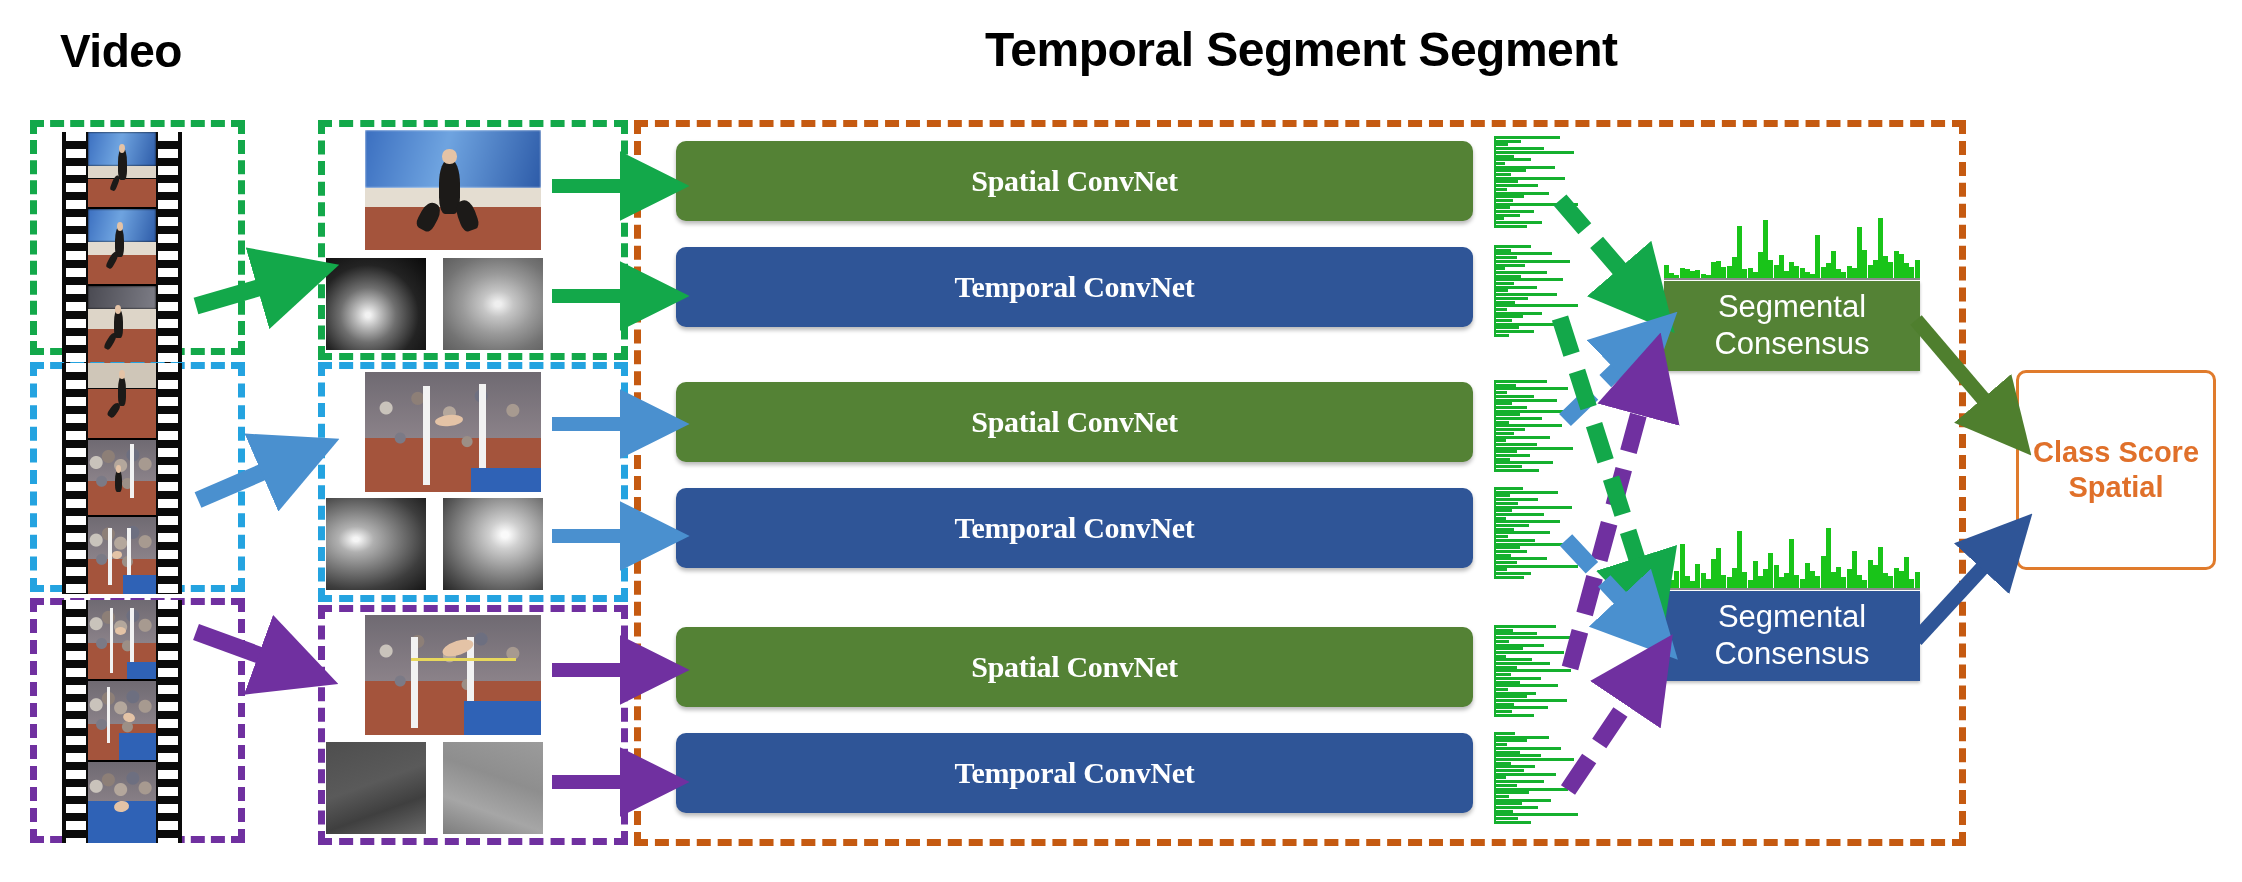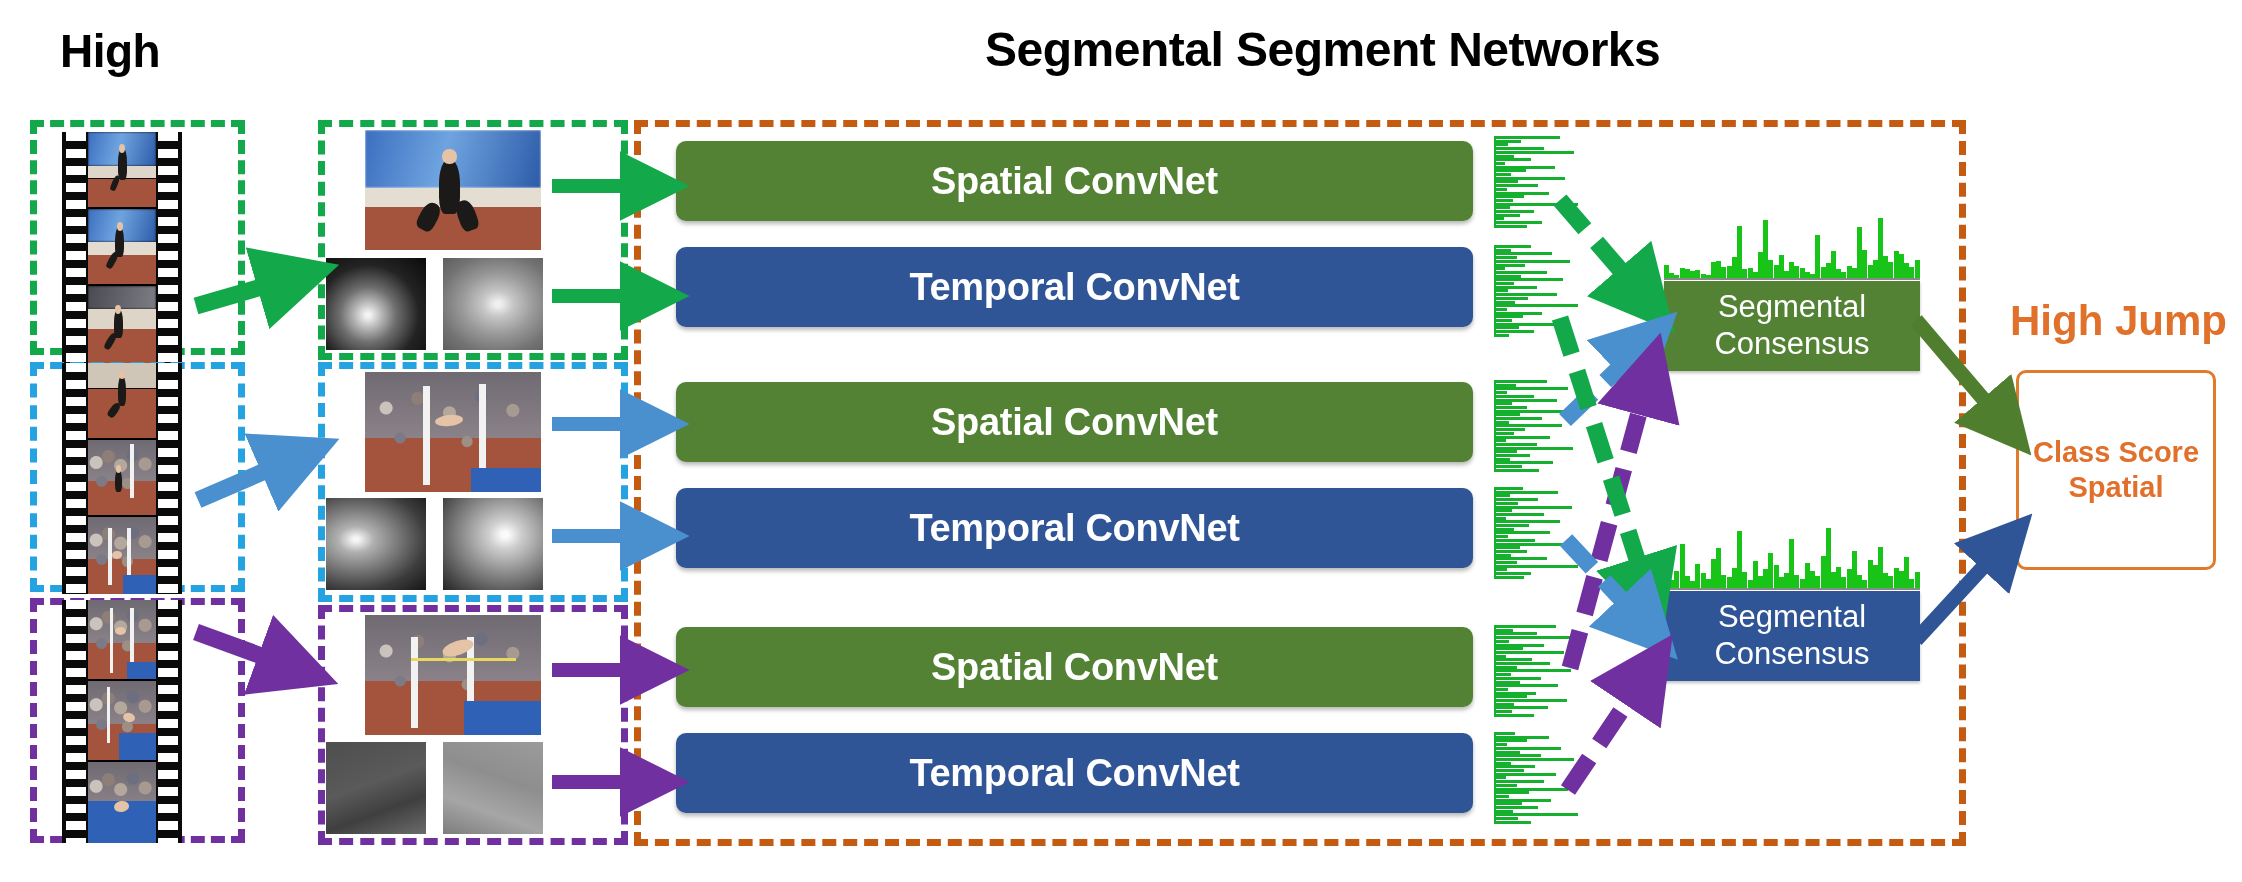--- a/index.html
+++ b/index.html
@@ -83,23 +83,24 @@
       radial-gradient(ellipse at 30% 45%, #f5f5f5 3%, #b0b0b0 18%, #7a7a7a 42%, #3d3d3d 70%, #151515 100%); }
   .flow-d { background:
       radial-gradient(ellipse at 62% 40%, #fafafa 4%, #cfcfcf 18%, #8e8e8e 48%, #4f4f4f 78%, #242424 100%); }
   .flow-e { background:linear-gradient(160deg,#4e4e4e 0%,#5a5a5a 45%,#3f3f3f 70%,#6b6b6b 100%); }
   .flow-f { background:linear-gradient(200deg,#9b9b9b 0%,#8e8e8e 40%,#a6a6a6 70%,#7d7d7d 100%); }
 
   
   .convnet {
     position:absolute; border-radius:10px;
     display:flex; align-items:center; justify-content:center;
-    color:#ffffff; font-weight:bold; font-size:38px;
+    color:#ffffff; font-weight:bold; font-size:30px;
     letter-spacing:-0.3px;
     box-shadow:0 3px 4px rgba(0,0,0,0.28);
+    font-family:Liberation Serif, serif;
   }
   .spatial  { background:#548235; }
   .temporal { background:#2f5597; }
 
   
   .consensus {
     position:absolute;
     display:flex; flex-direction:column; align-items:center; justify-content:center;
     color:#ffffff; font-size:31px; line-height:1.18; font-weight:400;
     box-shadow:0 2px 3px rgba(0,0,0,0.25);
@@ -129,22 +130,22 @@
   .hist-v .bar-v { background:#19c419; width:5px; }
 
   
   #arrow-layer { position:absolute; inset:0; pointer-events:none; }
 </style>
 </head>
 <body>
 
 <div class="stage">
 
-  <div class="col-head" id="head-video">High</div>
-  <div class="col-head" id="head-tsn">Segmental Segment Networks</div>
+  <div class="col-head" id="head-video">Video</div>
+  <div class="col-head" id="head-tsn">Temporal Segment Segment</div>
 
   <div class="dashbox dash-orange" style="left:634px; top:120px; width:1332px; height:726px;"></div>
 
   <div class="dashbox dash-green" style="left:30px; top:120px; width:215px; height:235px;"></div>
 
   <div class="filmstrip" style="left:62px; top:132px; width:120px; height:231px;">
     <div class="frame">
       <div class="scene">
         <div class="blur-blue" style="left:0;right:0;top:0;height:46%;"></div>
         <div class="lane" style="top:46%;height:16%;background:#ded6c9;"></div>
@@ -553,21 +554,20 @@
 
   <div class="consensus green" style="left:1664px; top:281px; width:256px; height:90px;">
     <span>Segmental</span>
     <span>Consensus</span>
   </div>
   <div class="consensus blue" style="left:1664px; top:591px; width:256px; height:90px;">
     <span>Segmental</span>
     <span>Consensus</span>
   </div>
 
-  <div id="high-jump-label" style="left:2010px; top:297px;">High Jump</div>
   <div id="fusion-box" style="left:2016px; top:370px; width:200px; height:200px;">
     <span>Class Score</span>
     <span>Spatial</span>
   </div>
 
   <svg id="arrow-layer" viewBox="0 0 2242 882" width="2242" height="882">
     <defs>
       <marker id="hd-green" markerWidth="5" markerHeight="5" refX="2.6" refY="2.5" orient="auto">
           <path d="M0,0 L5,2.5 L0,5 z" fill="#13a84a"></path>
         </marker>

